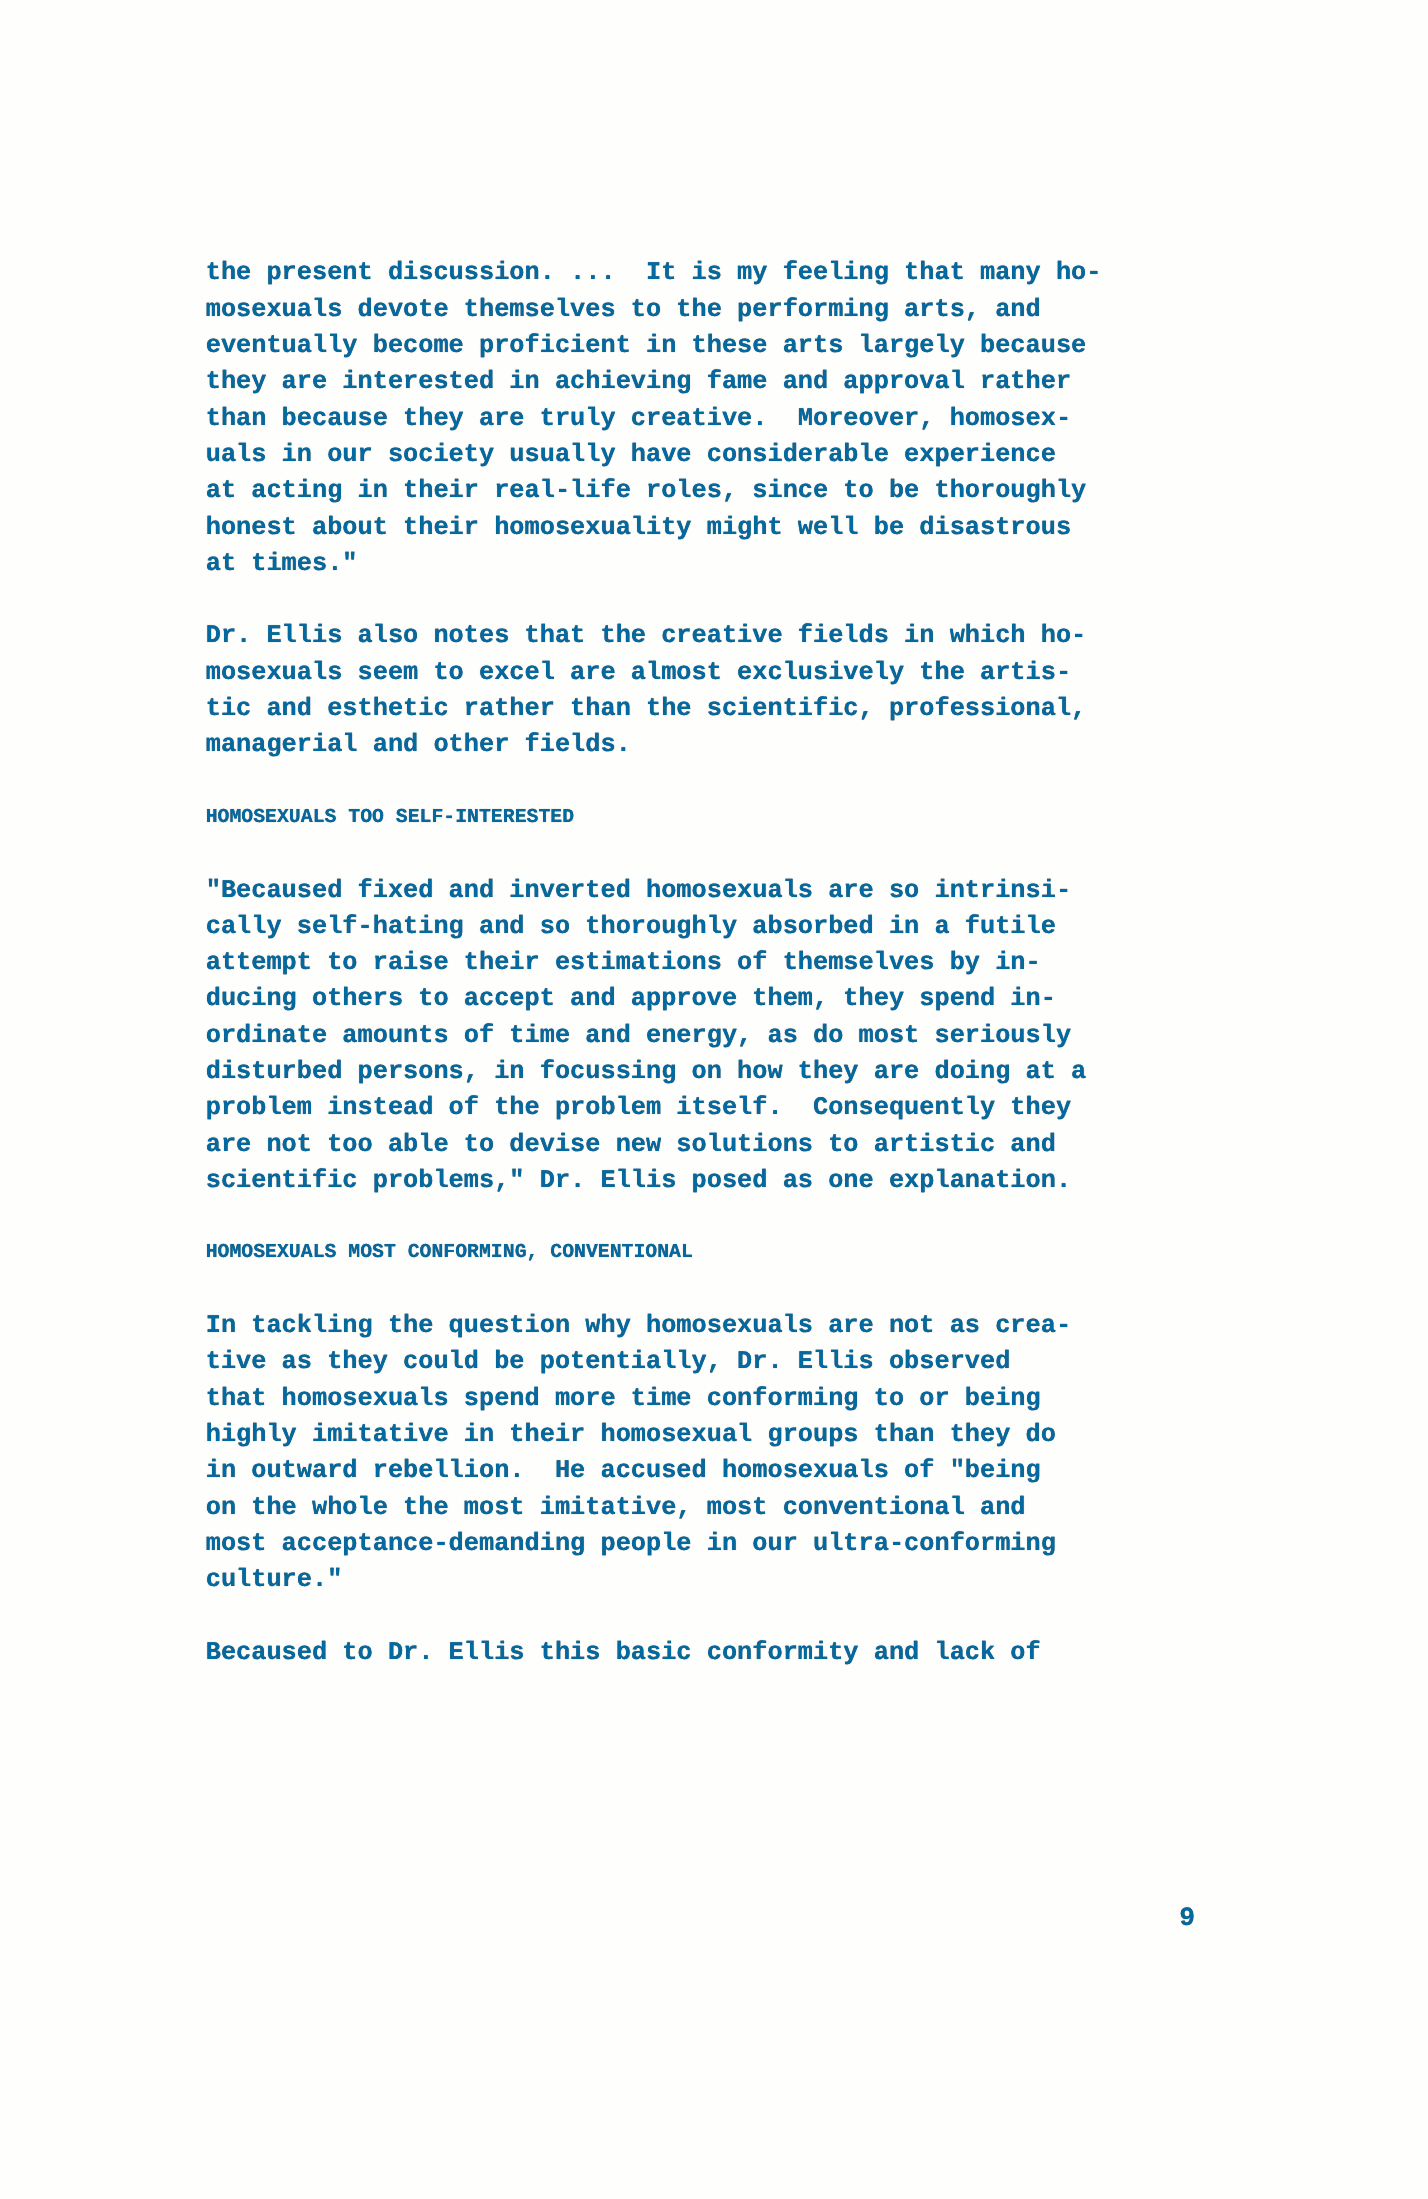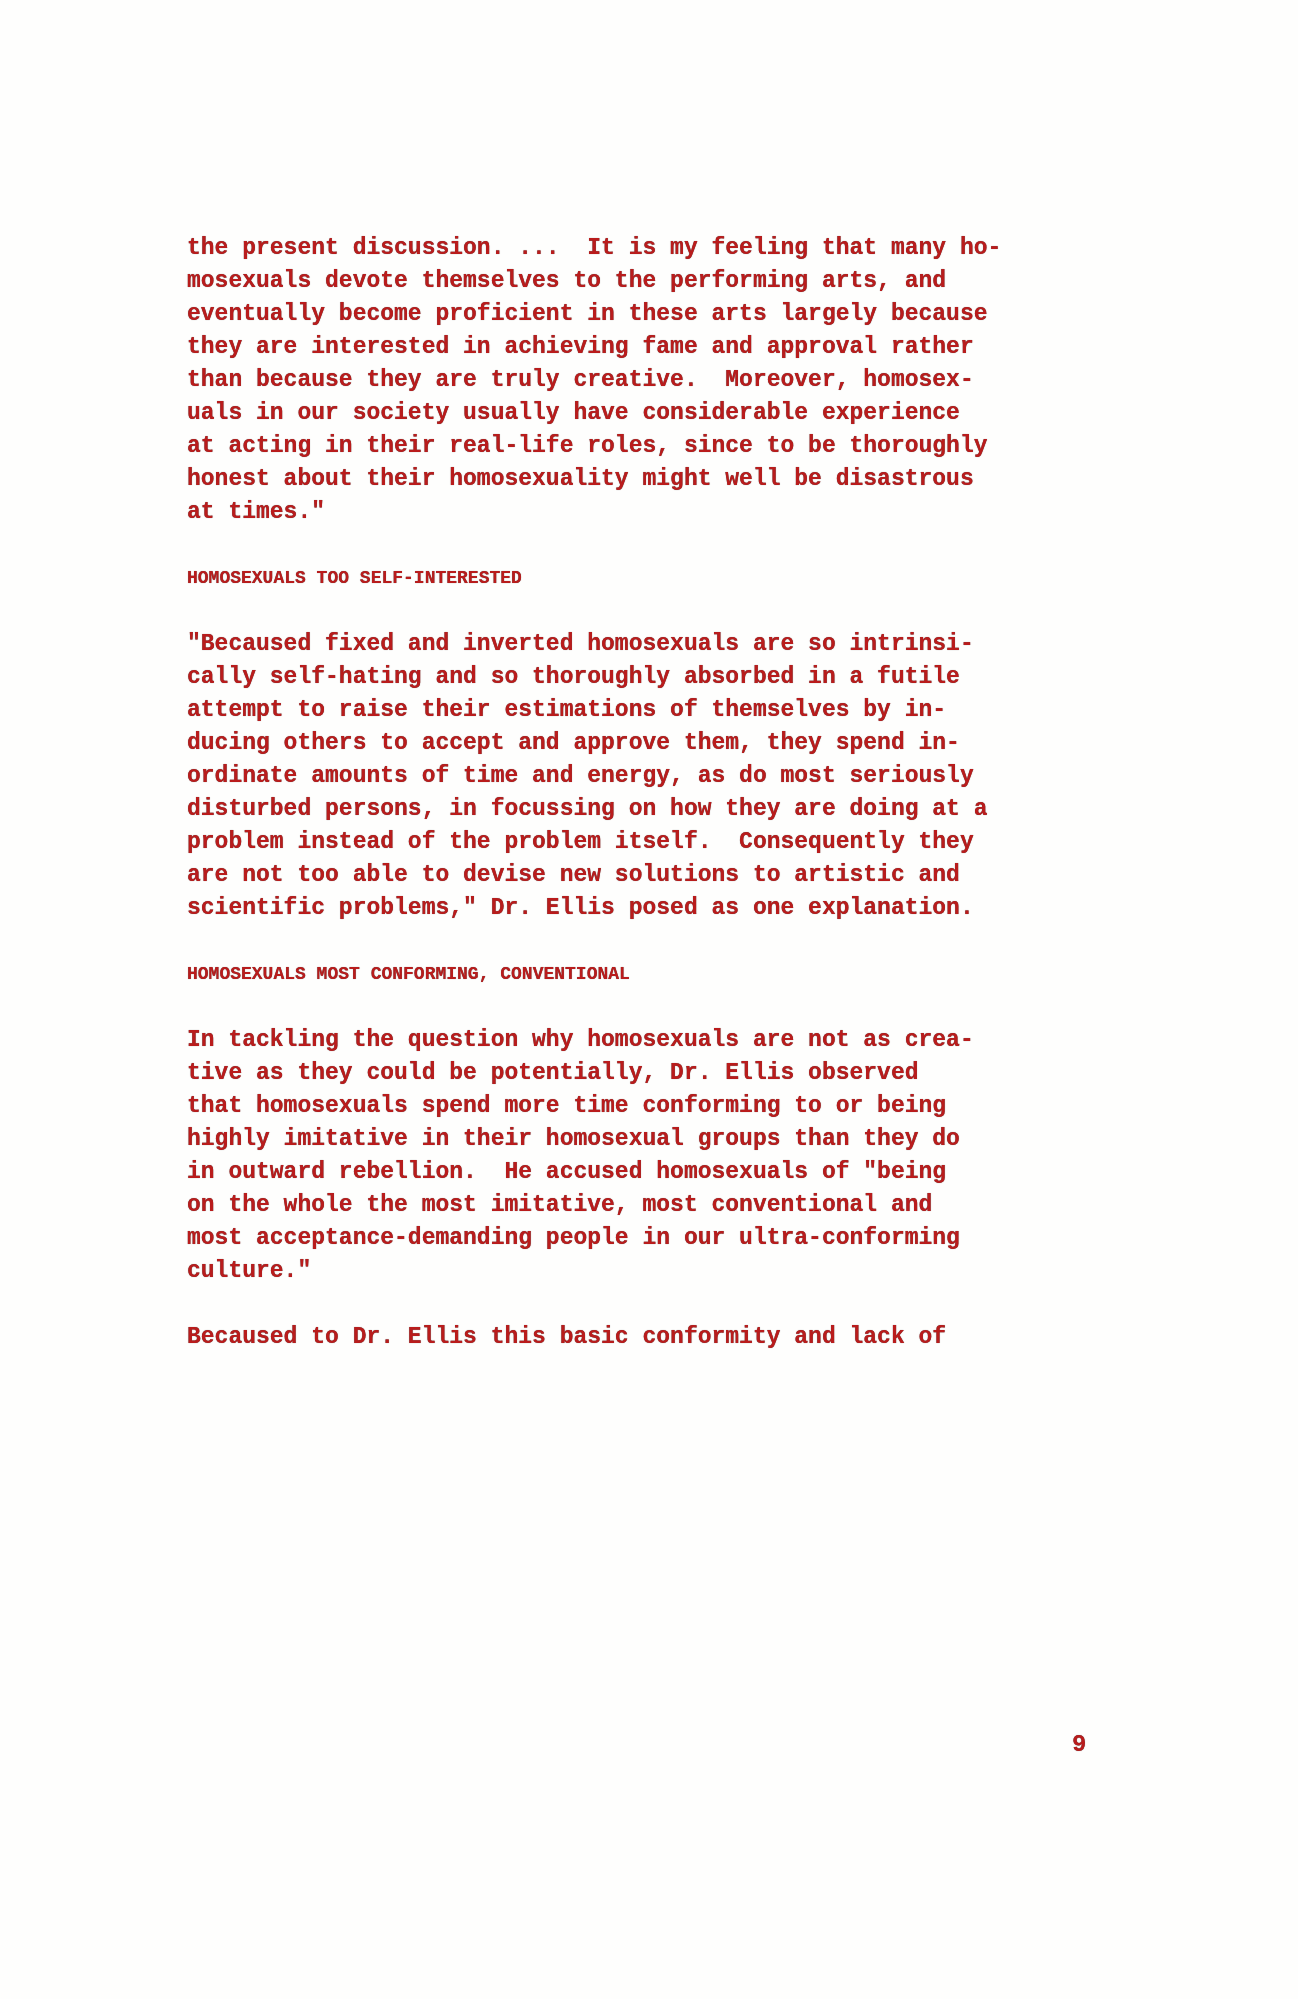--- a/index.html
+++ b/index.html
@@ -7,21 +7,21 @@
     padding: 0;
     background: #ffffff;
     font-family: "Liberation Mono", "DejaVu Sans Mono", monospace;
   }
   .page {
     position: relative;
     width: 1298px;
     height: 1999px;
     background: #fefefd;
     overflow: hidden;
-    color: #b91c1c;
+    color: #0369a1;
   }
   .content {
     position: absolute;
     left: 187px;
     top: 232px;
     width: 860px;
   }
   .block {
     margin: 0 0 33px 0;
     font-weight: bold;
@@ -53,20 +53,24 @@
   <div class="content">
     <p class="block">the present discussion. ...  It is my feeling that many ho-
 mosexuals devote themselves to the performing arts, and
 eventually become proficient in these arts largely because
 they are interested in achieving fame and approval rather
 than because they are truly creative.  Moreover, homosex-
 uals in our society usually have considerable experience
 at acting in their real-life roles, since to be thoroughly
 honest about their homosexuality might well be disastrous
 at times."</p>
+    <p class="block">Dr. Ellis also notes that the creative fields in which ho-
+mosexuals seem to excel are almost exclusively the artis-
+tic and esthetic rather than the scientific, professional,
+managerial and other fields.</p>
     <h2 class="block heading">HOMOSEXUALS TOO SELF-INTERESTED</h2>
     <p class="block">"Becaused fixed and inverted homosexuals are so intrinsi-
 cally self-hating and so thoroughly absorbed in a futile
 attempt to raise their estimations of themselves by in-
 ducing others to accept and approve them, they spend in-
 ordinate amounts of time and energy, as do most seriously
 disturbed persons, in focussing on how they are doing at a
 problem instead of the problem itself.  Consequently they
 are not too able to devise new solutions to artistic and
 scientific problems," Dr. Ellis posed as one explanation.</p>

